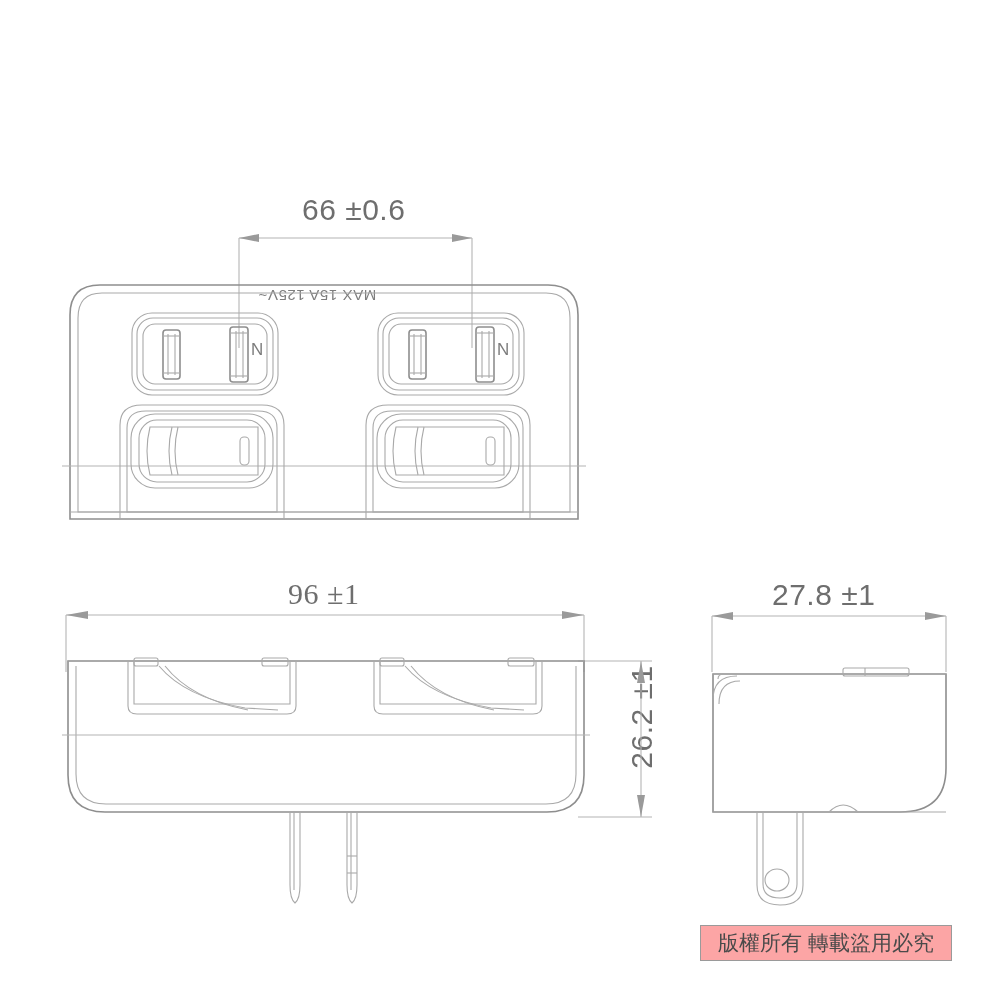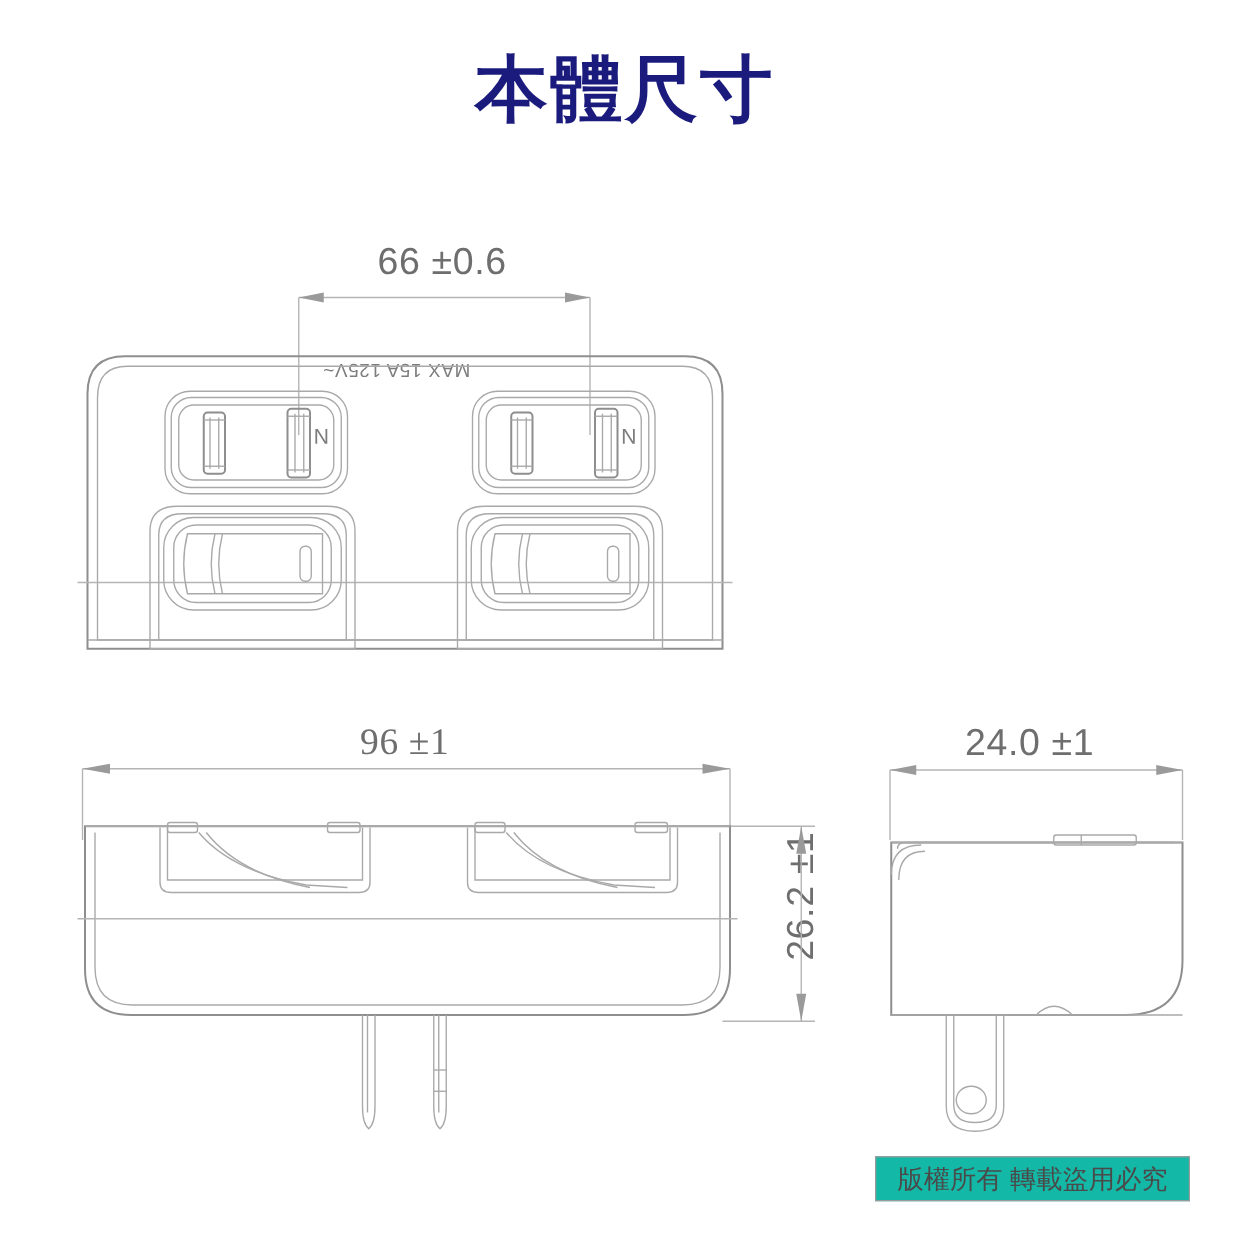--- a/index.html
+++ b/index.html
@@ -96,40 +96,39 @@
     top: 925px;
     width: 252px;
     height: 36px;
     border: 1.5px solid #9a9a9a;
     box-sizing: border-box;
     display: flex;
     align-items: center;
     justify-content: center;
     font-size: 21px;
     color: #4a4a4a;
-    background: #14b8a6;
+    background: #fca5a5;
     white-space: nowrap;
   }
 
   svg { position: absolute; left: 0; top: 0; }
   .ln   { fill: none; stroke: #8e8e8e; stroke-width: 1.6; }
   .ln-t { fill: none; stroke: #a9a9a9; stroke-width: 1.1; }
   .ln-d { fill: none; stroke: #b4b4b4; stroke-width: 1.1; }
   .ar   { fill: #9a9a9a; }
 </style>
 </head>
 <body>
 
 <div id="stage">
 
-  <div class="title">本體尺寸</div>
 
   <div class="dim-text dim-45">66 ±0.6</div>
   <div class="dim-text dim-96">96 ±1</div>
-  <div class="dim-text dim-435">24.0 ±1</div>
+  <div class="dim-text dim-435">27.8 ±1</div>
   <div class="dim-text dim-262">26.2 ±1</div>
 
   <div class="print-max">MAX 15A 125V~</div>
   <div class="print-n print-n-left">N</div>
   <div class="print-n print-n-right">N</div>
 
   <div class="copyright">
     <span>版權所有 轉載盜用必究</span>
   </div>
 

